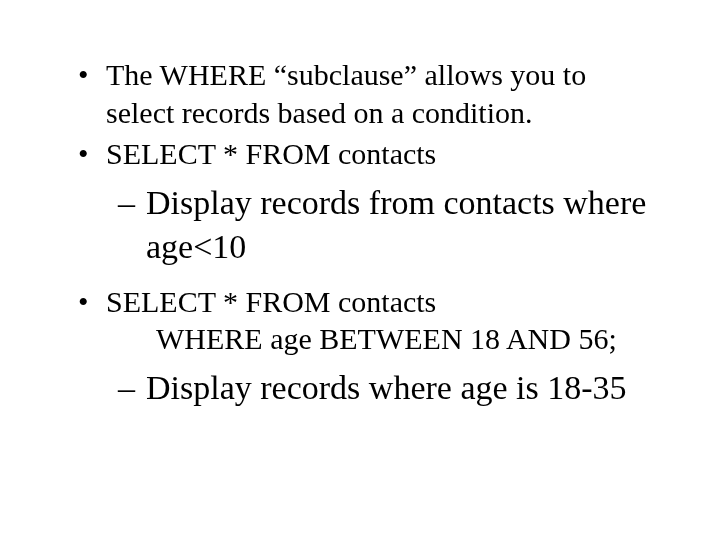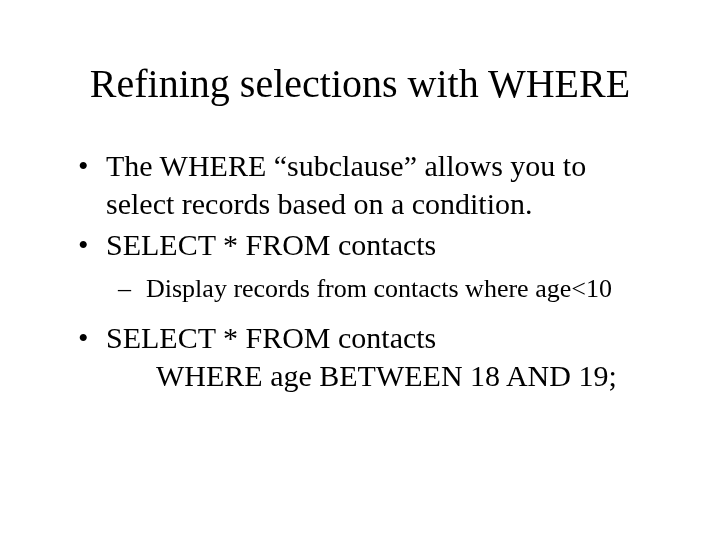--- a/index.html
+++ b/index.html
@@ -39,51 +39,55 @@
     position: absolute;
     left: -28px;
     top: 0;
   }
   ul.level2 {
     list-style: none;
     padding-left: 40px;
     margin: 8px 0 14px 0;
   }
   ul.level2 > li {
-    font-size: 26px;
+    font-size: 34px;
     line-height: 1.3;
     position: relative;
   }
   ul.level2 > li::before {
     content: "–";
     position: absolute;
     left: -28px;
     top: 0;
   }
   .indent {
     display: block;
     padding-left: 50px;
   }
 </style>
 </head>
 <body>
 
 <div class="slide">
-  <h1 class="title">Refining selections with WHERE</h1>
 
   <ul class="level1">
     <li>
       <span>The WHERE “subclause” allows you to select records based on a condition.</span>
     </li>
     <li>
       <span>SELECT * FROM contacts</span>
       <ul class="level2">
         <li>
           <span>Display records from contacts where age&lt;10</span>
         </li>
       </ul>
     </li>
     <li>
       <span>SELECT * FROM contacts</span>
-      <span class="indent">WHERE age BETWEEN 18 AND 19;</span>
+      <span class="indent">WHERE age BETWEEN 18 AND 56;</span>
+      <ul class="level2">
+        <li>
+          <span>Display records where age is 18-35</span>
+        </li>
+      </ul>
     </li>
   </ul>
 </div>
 
 </body></html>

